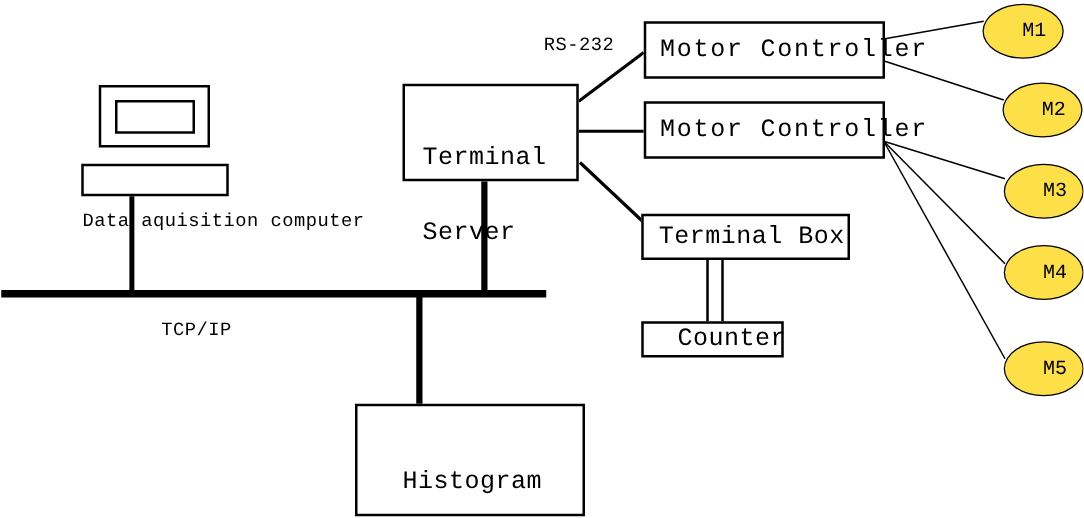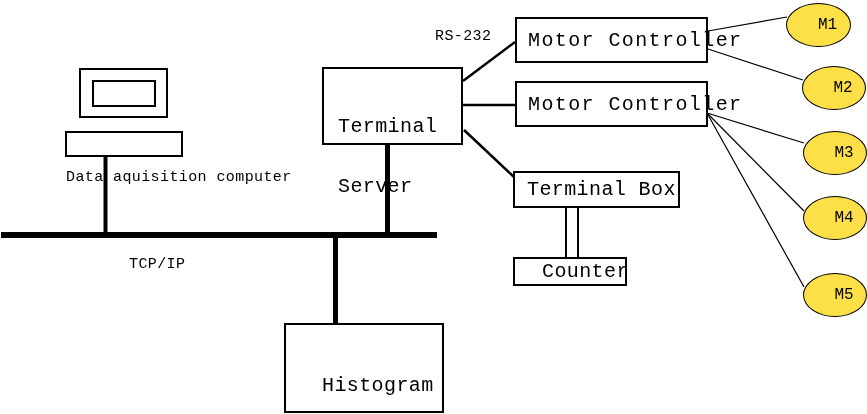--- a/index.html
+++ b/index.html
@@ -25,21 +25,21 @@
   .monitor  { position:absolute; left:79px;  top:68px;  width:89px;  height:50px; border:2px solid #000; box-sizing:border-box; background:#fff; z-index:1; }
   .screen   { position:absolute; left:11px;  top:10px;  width:64px;  height:27px; border:2px solid #000; box-sizing:border-box; }
   .keyboard { position:absolute; left:65px;  top:131px; width:118px; height:26px; border:2px solid #000; box-sizing:border-box; background:#fff; z-index:1; }
 
   
   .terminal-server   { left:322px; top:67px;  width:141px; height:78px; padding:8px 0 0 14px; line-height:20px; }
   .motor-controller-1{ left:515px; top:17px;  width:193px; height:46px; padding-left:11px; letter-spacing:1.4px; }
   .motor-controller-2{ left:515px; top:81px;  width:193px; height:46px; padding-left:11px; letter-spacing:1.4px; }
   .counter-box       { left:513px; top:171px; width:167px; height:37px; padding-left:12px; }
   .counter           { left:513px; top:257px; width:114px; height:29px; padding-left:27px; }
-  .histogram-memory  { left:284px; top:323px; width:160px; height:90px; padding:11px 0 0 36px; line-height:20px; }
+  .histogram-memory  { left:284px; top:323px; width:184px; height:90px; padding:11px 0 0 36px; line-height:20px; }
 
   
   .m1 { left:786px; top:3px;   width:65px; height:44px; }
   .m2 { left:802px; top:66px;  width:64px; height:44px; }
   .m3 { left:803px; top:131px; width:64px; height:44px; }
   .m4 { left:803px; top:196px; width:64px; height:44px; }
   .m5 { left:803px; top:273px; width:64px; height:44px; }
 
   
   .rs232-label   { left:435px; top:28px; }

